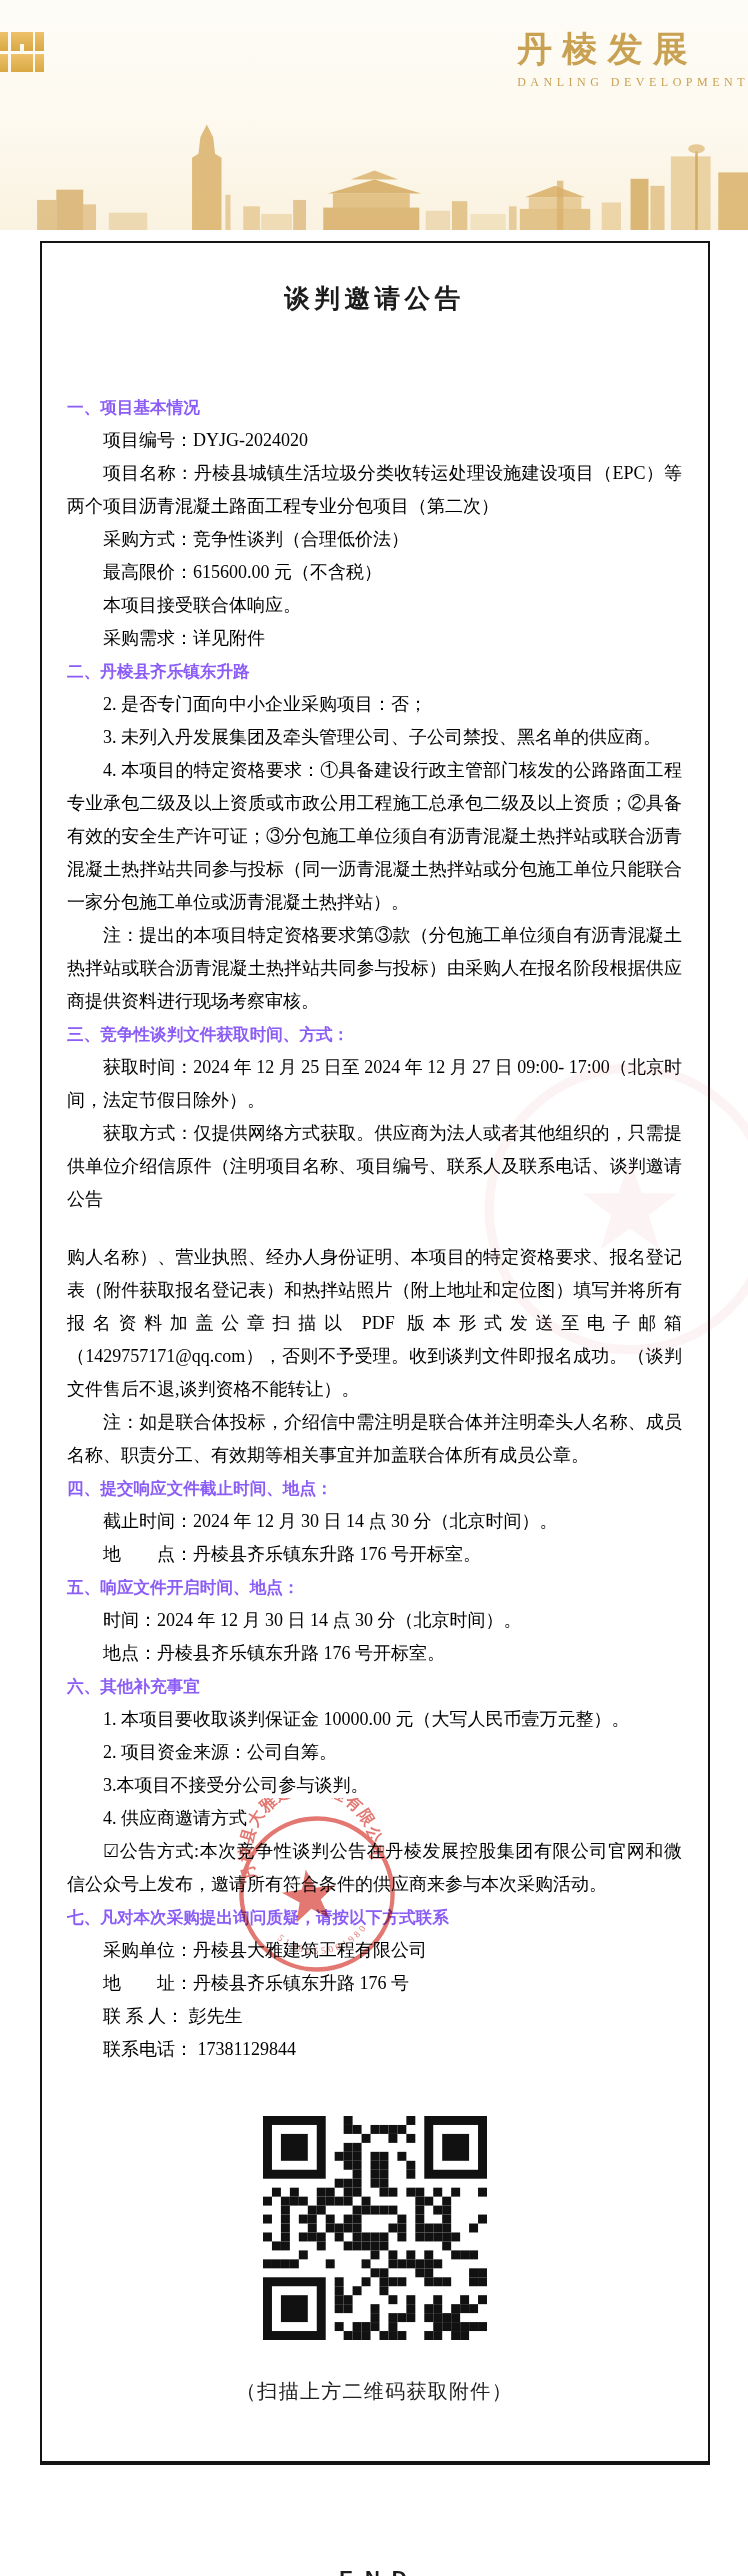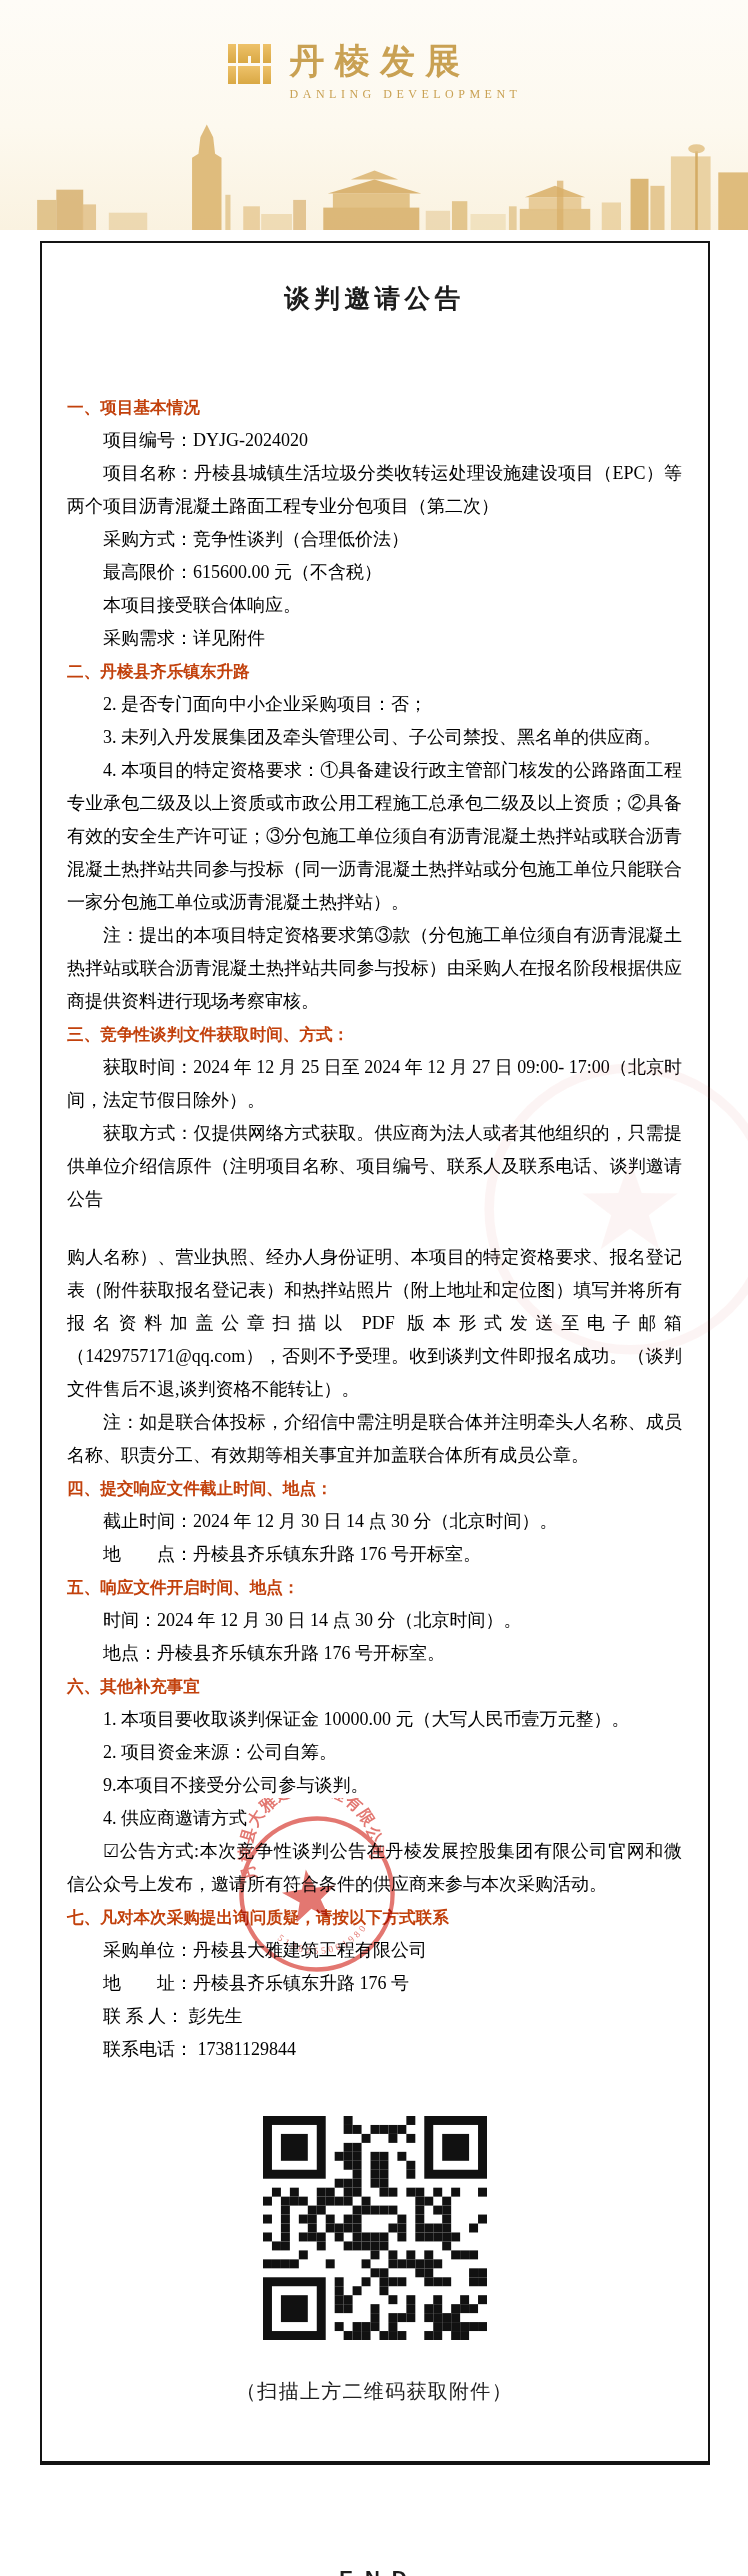--- a/index.html
+++ b/index.html
@@ -8,22 +8,22 @@
     position:relative; width:749px; height:2576px; margin:0 auto;
     background:#ffffff; overflow:hidden;
     font-family:"Liberation Serif","DejaVu Serif",serif;
   }
   
   .brand-header {
     position:relative; width:100%; height:230px;
     background:linear-gradient(180deg,#fefcf7 0%,#fdf9ef 55%,#faf2e0 100%);
   }
   .brand-row {
-    position:relative; display:flex; justify-content:center; align-items:flex-start;
-    padding-top:44px; gap:18px; z-index:2;
+    position:relative; display:flex; justify-content:space-between; align-items:flex-start;
+    padding-top:32px; gap:18px; z-index:2;
   }
   .logo-grid {
     width:44px; height:42px; display:grid; position:relative;
     grid-template-columns:8.3px 22px 8.3px; grid-template-rows:19px 18px; gap:2.6px;
   }
   .logo-grid .blk { background:linear-gradient(180deg,#eec26a,#d9a844); }
   .logo-grid .notch {
     position:absolute; width:3.8px; height:10.2px; background:#fdf9ef;
     left:20px; top:11.5px;
   }
@@ -40,21 +40,21 @@
   .doc-card {
     position:relative; width:670px; margin:11px auto 0;
     border:2.6px solid #141414; border-bottom-width:4.5px;
     height:2224px; background:#ffffff; padding:41px 25.6px 0;
   }
   .doc-title {
     text-align:center; font-size:25.6px; font-weight:700; color:#1c1c1c;
     letter-spacing:4.5px; line-height:1.2; margin-bottom:76px;
   }
   .sec-heading {
-    font-size:16.6px; line-height:33px; font-weight:700; color:#c2410c;
+    font-size:16.6px; line-height:33px; font-weight:700; color:#8b5cf6;
   }
   .para {
     font-size:18px; line-height:33px; color:#000000;
     text-align:justify; text-indent:2em;
   }
   .para.noindent { text-indent:0; }
   .para.gap { margin-top:25.6px; }
   
   .stamp {
     position:absolute; left:179px; top:1555px; width:192px; height:192px;
@@ -155,21 +155,21 @@
         <p class="para">注：如是联合体投标，介绍信中需注明是联合体并注明牵头人名称、成员名称、职责分工、有效期等相关事宜并加盖联合体所有成员公章。</p>
         <div class="sec-heading">四、提交响应文件截止时间、地点：</div>
         <p class="para">截止时间：2024 年 12 月 30 日 14 点 30 分（北京时间）。</p>
         <p class="para">地　　点：丹棱县齐乐镇东升路 176 号开标室。</p>
         <div class="sec-heading">五、响应文件开启时间、地点：</div>
         <p class="para">时间：2024 年 12 月 30 日 14 点 30 分（北京时间）。</p>
         <p class="para">地点：丹棱县齐乐镇东升路 176 号开标室。</p>
         <div class="sec-heading">六、其他补充事宜</div>
         <p class="para">1. 本项目要收取谈判保证金 10000.00 元（大写人民币壹万元整）。</p>
         <p class="para">2. 项目资金来源：公司自筹。</p>
-        <p class="para">9.本项目不接受分公司参与谈判。</p>
+        <p class="para">3.本项目不接受分公司参与谈判。</p>
         <p class="para">4. 供应商邀请方式</p>
         <p class="para">☑公告方式:本次竞争性谈判公告在丹棱发展控股集团有限公司官网和微信公众号上发布，邀请所有符合条件的供应商来参与本次采购活动。</p>
         <div class="sec-heading">七、凡对本次采购提出询问质疑，请按以下方式联系</div>
         <p class="para">采购单位：丹棱县大雅建筑工程有限公司</p>
         <p class="para">地　　址：丹棱县齐乐镇东升路 176 号</p>
         <p class="para">联 系 人：  彭先生</p>
         <p class="para">联系电话：  17381129844</p>
       </div>
 
     <svg class="ghost-stamp" viewBox="-150 -150 300 300">

